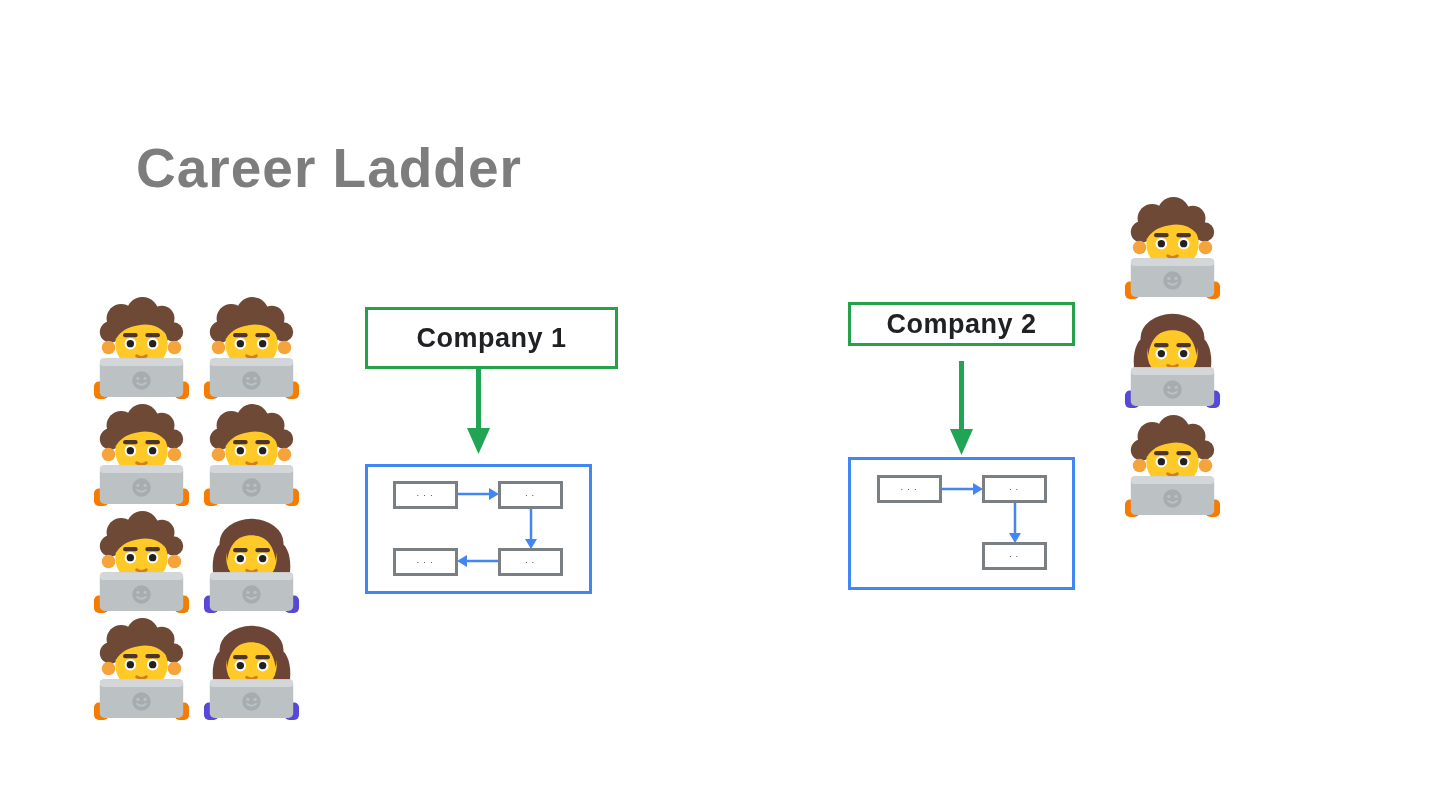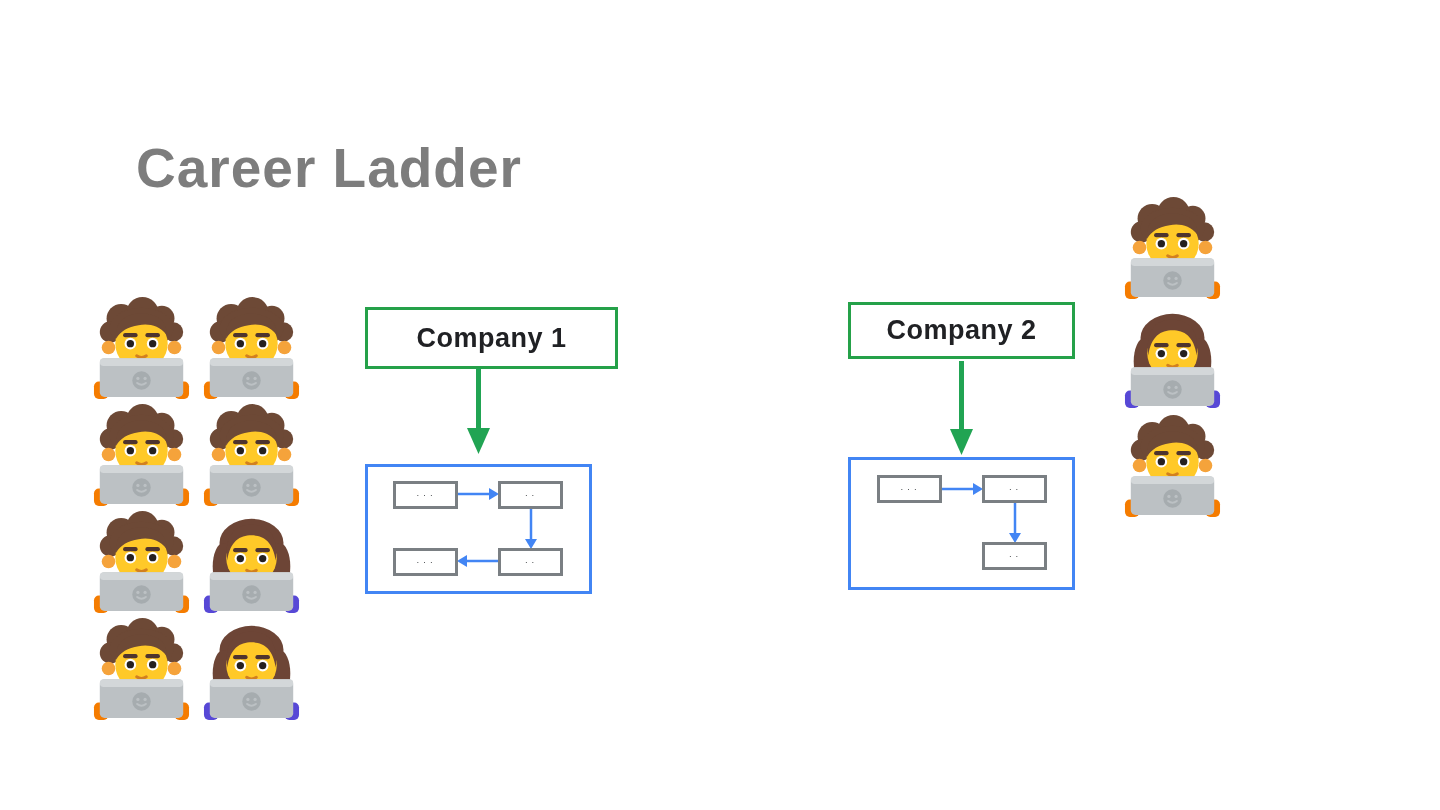--- a/index.html
+++ b/index.html
@@ -15,21 +15,21 @@
   #left-group{ left:93px; top:252px; grid-template-columns:110px 110px; grid-auto-rows:107px; }
   #right-group{ left:1124px; top:152px; grid-template-columns:110px; grid-auto-rows:109px; }
   .emoji{ width:97px; height:105px; }
 
   .company-box{
     position:absolute; box-sizing:border-box; background:#fff;
     border:3px solid #25a149; display:flex; align-items:center; justify-content:center;
     font-size:27px; font-weight:700; color:#202124; letter-spacing:0.5px;
   }
   #company1-box{ left:365px; top:263px; width:253px; height:62px; }
-  #company2-box{ left:848px; top:258px; width:227px; height:57px; }
+  #company2-box{ left:848px; top:258px; width:227px; height:44px; }
 
   .green-arrow{ position:absolute; }
   #green-arrow-1{ left:466px; top:324px; }
   #green-arrow-2{ left:949px; top:317px; }
 
   .ladder-box{
     position:absolute; box-sizing:border-box; background:#fff;
     border:3px solid #4285f4;
   }
   #ladder1-box{ left:365px; top:420px; width:227px; height:130px; }

